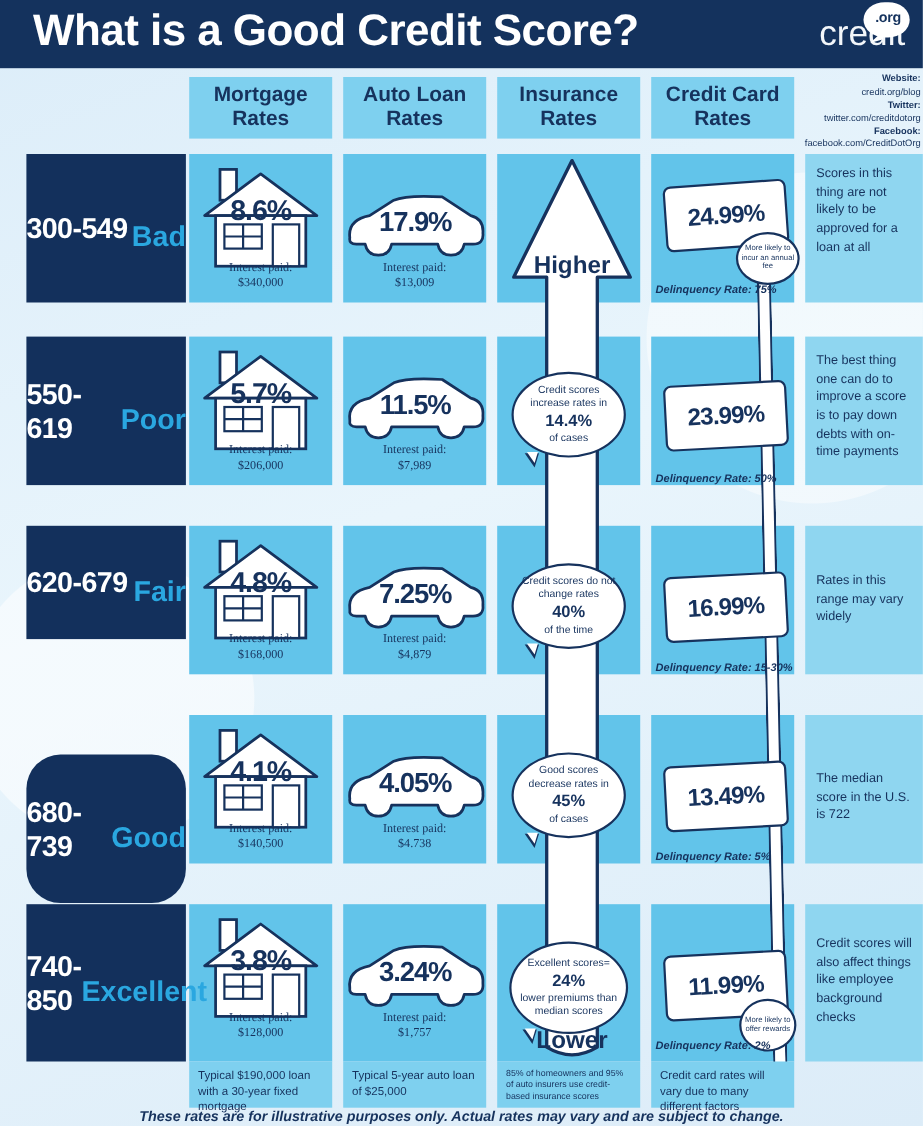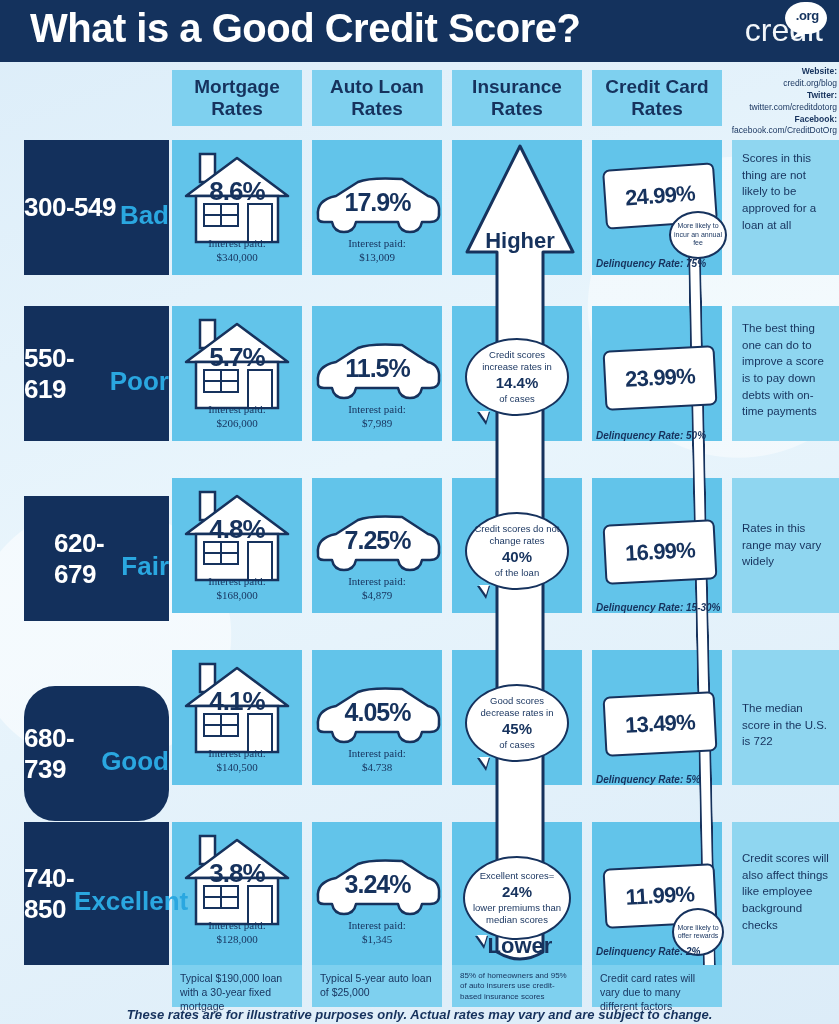--- a/index.html
+++ b/index.html
@@ -252,42 +252,42 @@
   <div class="arrow-label" style="left:455px;top:933px;">Lower</div>
 
   <div class="bubble" style="left:465px;top:338px;width:104px;height:78px;">
     <span>Credit scores increase rates in</span>
     <span class="big">14.4%</span>
     <span>of cases</span>
   </div>
   <div class="bubble" style="left:465px;top:512px;width:104px;height:78px;">
     <span>Credit scores do not change rates</span>
     <span class="big">40%</span>
-    <span>of the loan</span>
+    <span>of the time</span>
   </div>
   <div class="bubble" style="left:465px;top:684px;width:104px;height:78px;">
     <span>Good scores decrease rates in</span>
     <span class="big">45%</span>
     <span>of cases</span>
   </div>
   <div class="bubble" style="left:463px;top:856px;width:108px;height:84px;">
     <span>Excellent scores=</span>
     <span class="big">24%</span>
     <span>lower premiums than median scores</span>
   </div>
 
   <div class="scorebox" style="top:140px;height:135px;">
     <span class="range">300-549</span>
     <span class="qual">Bad</span>
   </div>
   <div class="scorebox" style="top:306px;height:135px;">
     <span class="range">550-619</span>
     <span class="qual">Poor</span>
   </div>
-  <div class="scorebox" style="top:496px;height:125px;padding-left:30px;">
+  <div class="scorebox" style="top:478px;height:103px;">
     <span class="range">620-679</span>
     <span class="qual">Fair</span>
   </div>
   <div class="scorebox" style="top:686px;height:135px;border-radius:31px;">
     <span class="range">680-739</span>
     <span class="qual">Good</span>
   </div>
   <div class="scorebox" style="top:822px;height:143px;">
     <span class="range">740-850</span>
     <span class="qual">Excellent</span>
@@ -423,21 +423,21 @@
   </div>
 
   <div class="car" style="left:310px;top:854px;">
     <svg viewBox="0 0 135 70">
       <path d="M8 44 Q6 28 26 24 L48 10 Q60 5 92 7 L118 24 Q130 27 129 40 Q130 50 120 50 L112 50 Q110 60 100 60 Q90 60 88 50 L46 50 Q44 60 34 60 Q24 60 22 50 L14 50 Q7 50 8 44 Z" fill="#ffffff" stroke="#16325d" stroke-width="2.5" stroke-linejoin="round"></path>
     </svg>
     <div class="pct-car">3.24%</div>
   </div>
   <div class="interest" style="left:312px;top:918px;width:130px;">
     <span>Interest paid:</span><br>
-    <span>$1,345</span>
+    <span>$1,757</span>
   </div>
 
   <div class="pole" style="left:703px;top:225px;width:13px;height:745px;border-radius:40% 40% 0 0 / 2% 2% 0 0;transform:rotate(-1.2deg);transform-origin:bottom center;"></div>
 
   <div class="cardsign" style="left:604px;top:166px;transform:rotate(-4deg);">
     <span>24.99%</span>
   </div>
   <div class="minibubble" style="left:669px;top:211px;width:58px;height:48px;">
     <span>More likely to incur an annual fee</span>
   </div>

